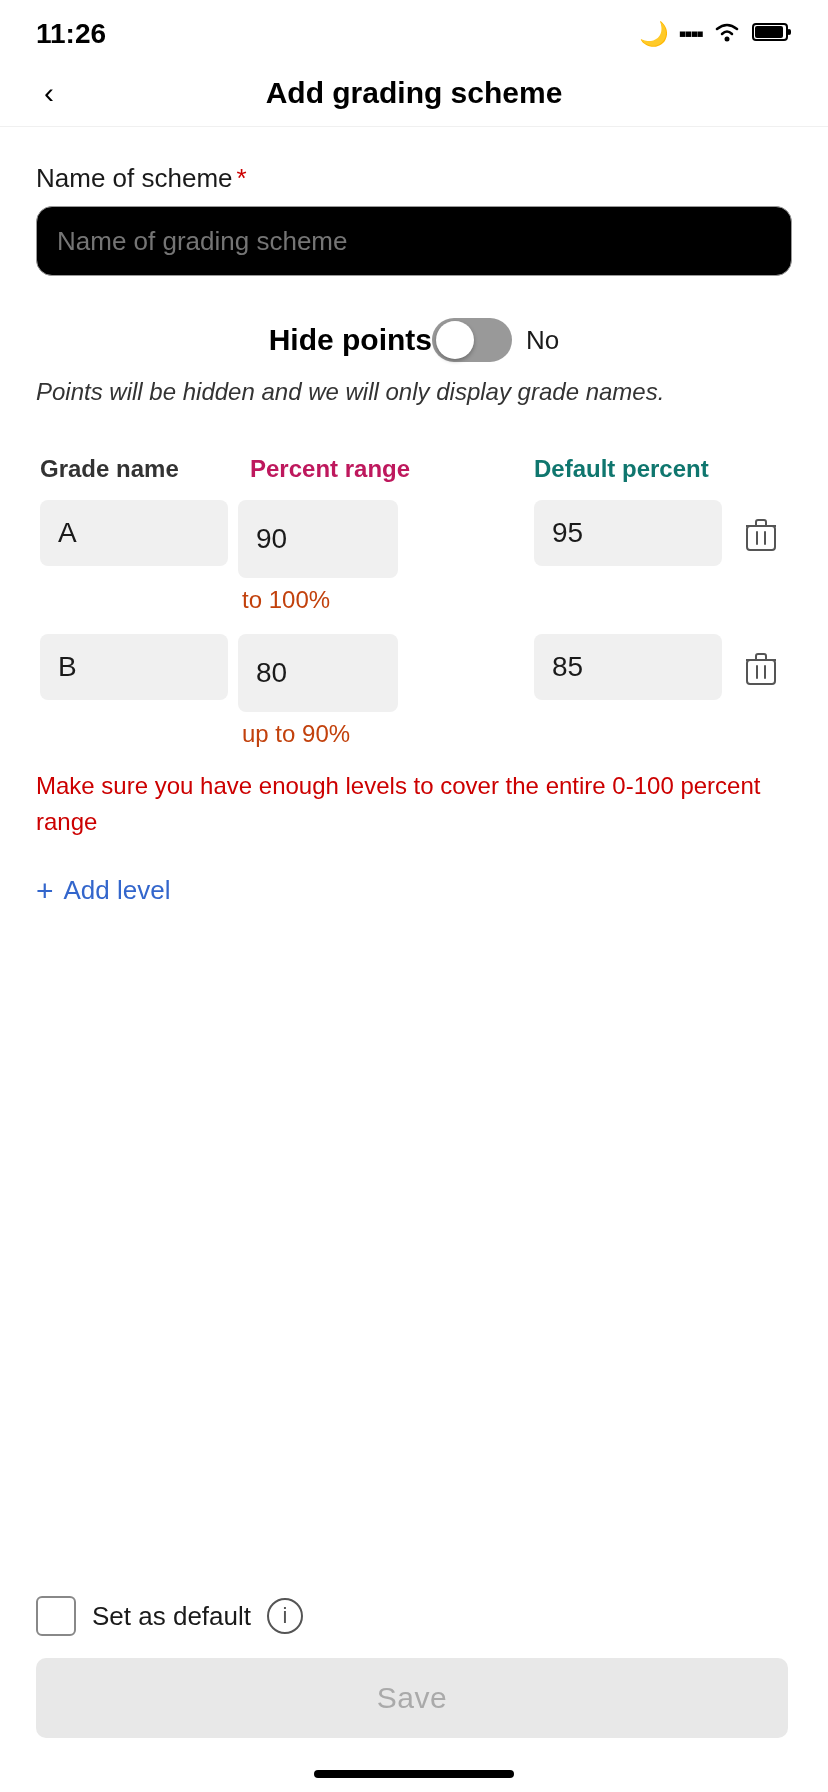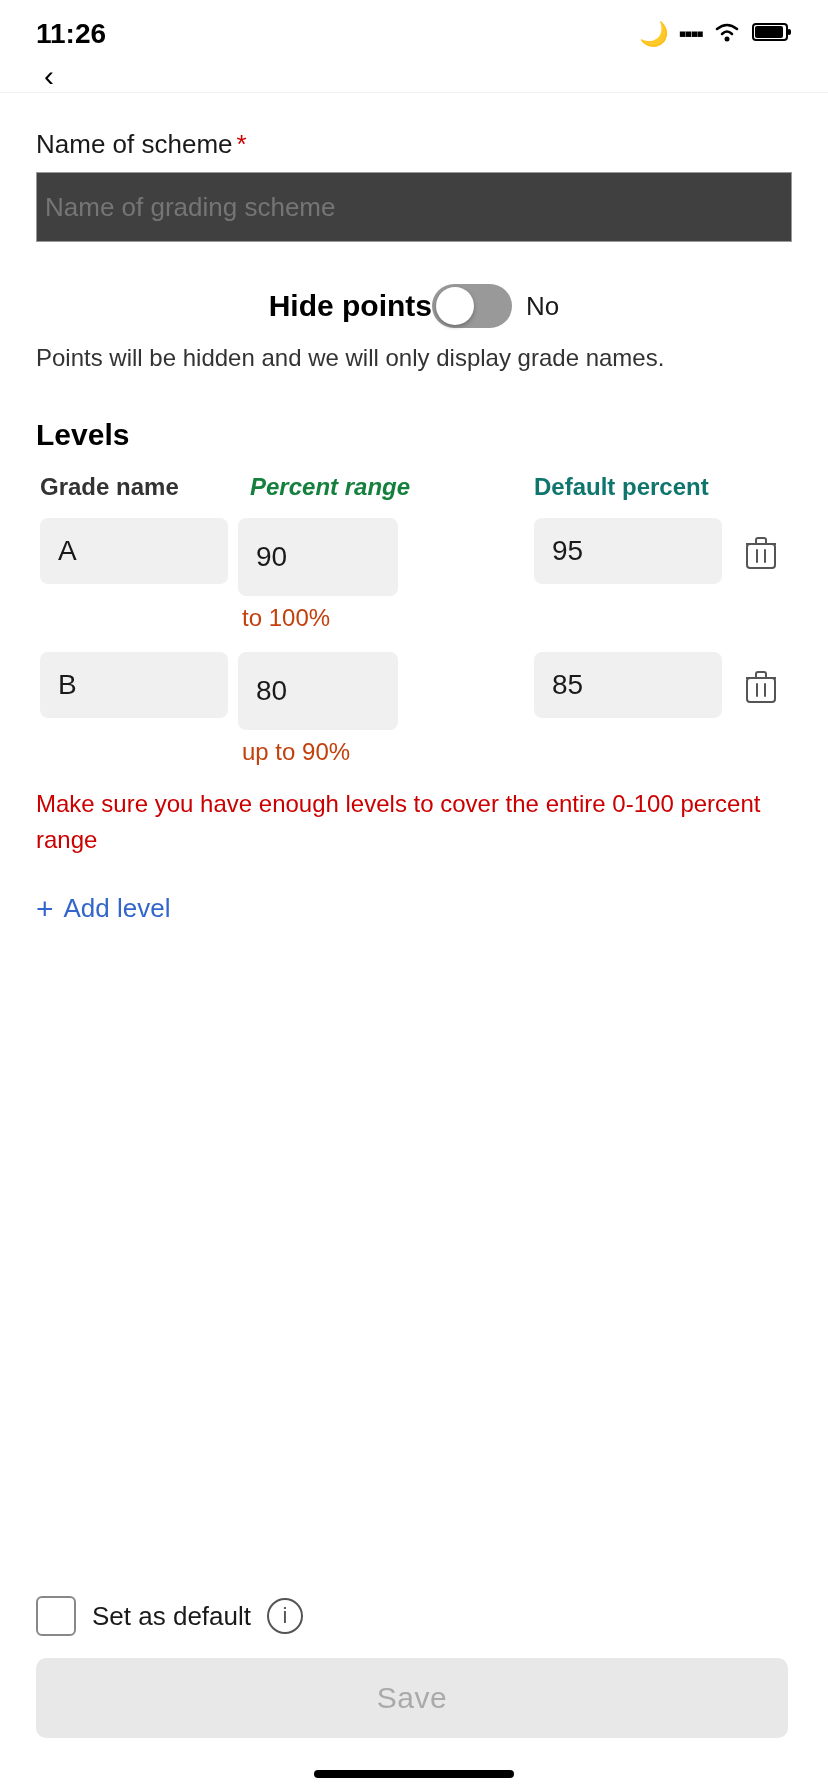--- a/index.html
+++ b/index.html
@@ -71,25 +71,25 @@
       margin-bottom: 12px;
     }
     .field-label .required {
       color: #cc0000;
       margin-left: 4px;
     }
     .text-input {
       width: 100%;
       height: 70px;
       border: 1.5px solid #999;
-      border-radius: 0;
-      padding: 0 8px;
+      border-radius: 16px;
+      padding: 0 20px;
       font-size: 26px;
       color: #aaa;
-      background: #404040;
+      background: #000000;
       outline: none;
     }
 
     
     .hide-points-section {
       margin-top: 42px;
     }
     .hide-points-row {
       display: flex;
       align-items: center;
@@ -125,20 +125,21 @@
       box-shadow: 0 2px 4px rgba(0,0,0,0.3);
     }
     .toggle-status {
       font-size: 26px;
       color: #1a1a1a;
     }
     .hide-points-desc {
       font-size: 24px;
       color: #333;
       line-height: 1.5;
+      font-style: italic;
     }
 
     
     .levels-section {
       margin-top: 42px;
     }
     .levels-title {
       font-size: 30px;
       font-weight: 700;
       color: #000;
@@ -154,25 +155,24 @@
       width: 200px;
       font-size: 24px;
       font-weight: 600;
       color: #333;
       line-height: 1.4;
     }
     .col-percent {
       flex: 1;
       font-size: 24px;
       font-weight: 600;
-      color: #15803d;
+      color: #be185d;
       line-height: 1.4;
       text-align: left;
       padding-left: 10px;
-      font-style: italic;
     }
     .col-default {
       width: 200px;
       font-size: 24px;
       font-weight: 600;
       color: #0f766e;
       line-height: 1.4;
       text-align: left;
     }
     .col-action {
@@ -363,20 +363,21 @@
         <rect x="1" y="3" width="34" height="16" rx="3" ry="3" stroke="#000" stroke-width="2" fill="none"></rect>
         <rect x="35" y="8" width="4" height="6" rx="2" fill="#000"></rect>
         <rect x="3" y="5" width="28" height="12" rx="2" fill="#000"></rect>
       </svg>
     </span>
   </div>
 </div>
 
 <div class="header">
   <button class="back-button">‹</button>
+  <span class="header-title">Add grading scheme</span>
 </div>
 
 <div class="content">
 
   <div>
     <div class="field-label">
       <span>Name of scheme</span><span class="required">*</span>
     </div>
     <input type="text" class="text-input" placeholder="Name of grading scheme" style="">
   </div>
@@ -388,21 +389,20 @@
         <div class="toggle">
           <div class="toggle-knob"></div>
         </div>
         <span class="toggle-status">No</span>
       </div>
     </div>
     <p class="hide-points-desc">Points will be hidden and we will only display grade names.</p>
   </div>
 
   <div class="levels-section">
-    <div class="levels-title">Levels</div>
 
     <div class="levels-header">
       <div class="col-grade">
         <span>Grade name</span>
       </div>
       <div class="col-percent">
         <span>Percent range</span>
       </div>
       <div class="col-default">
         <span>Default percent</span>

